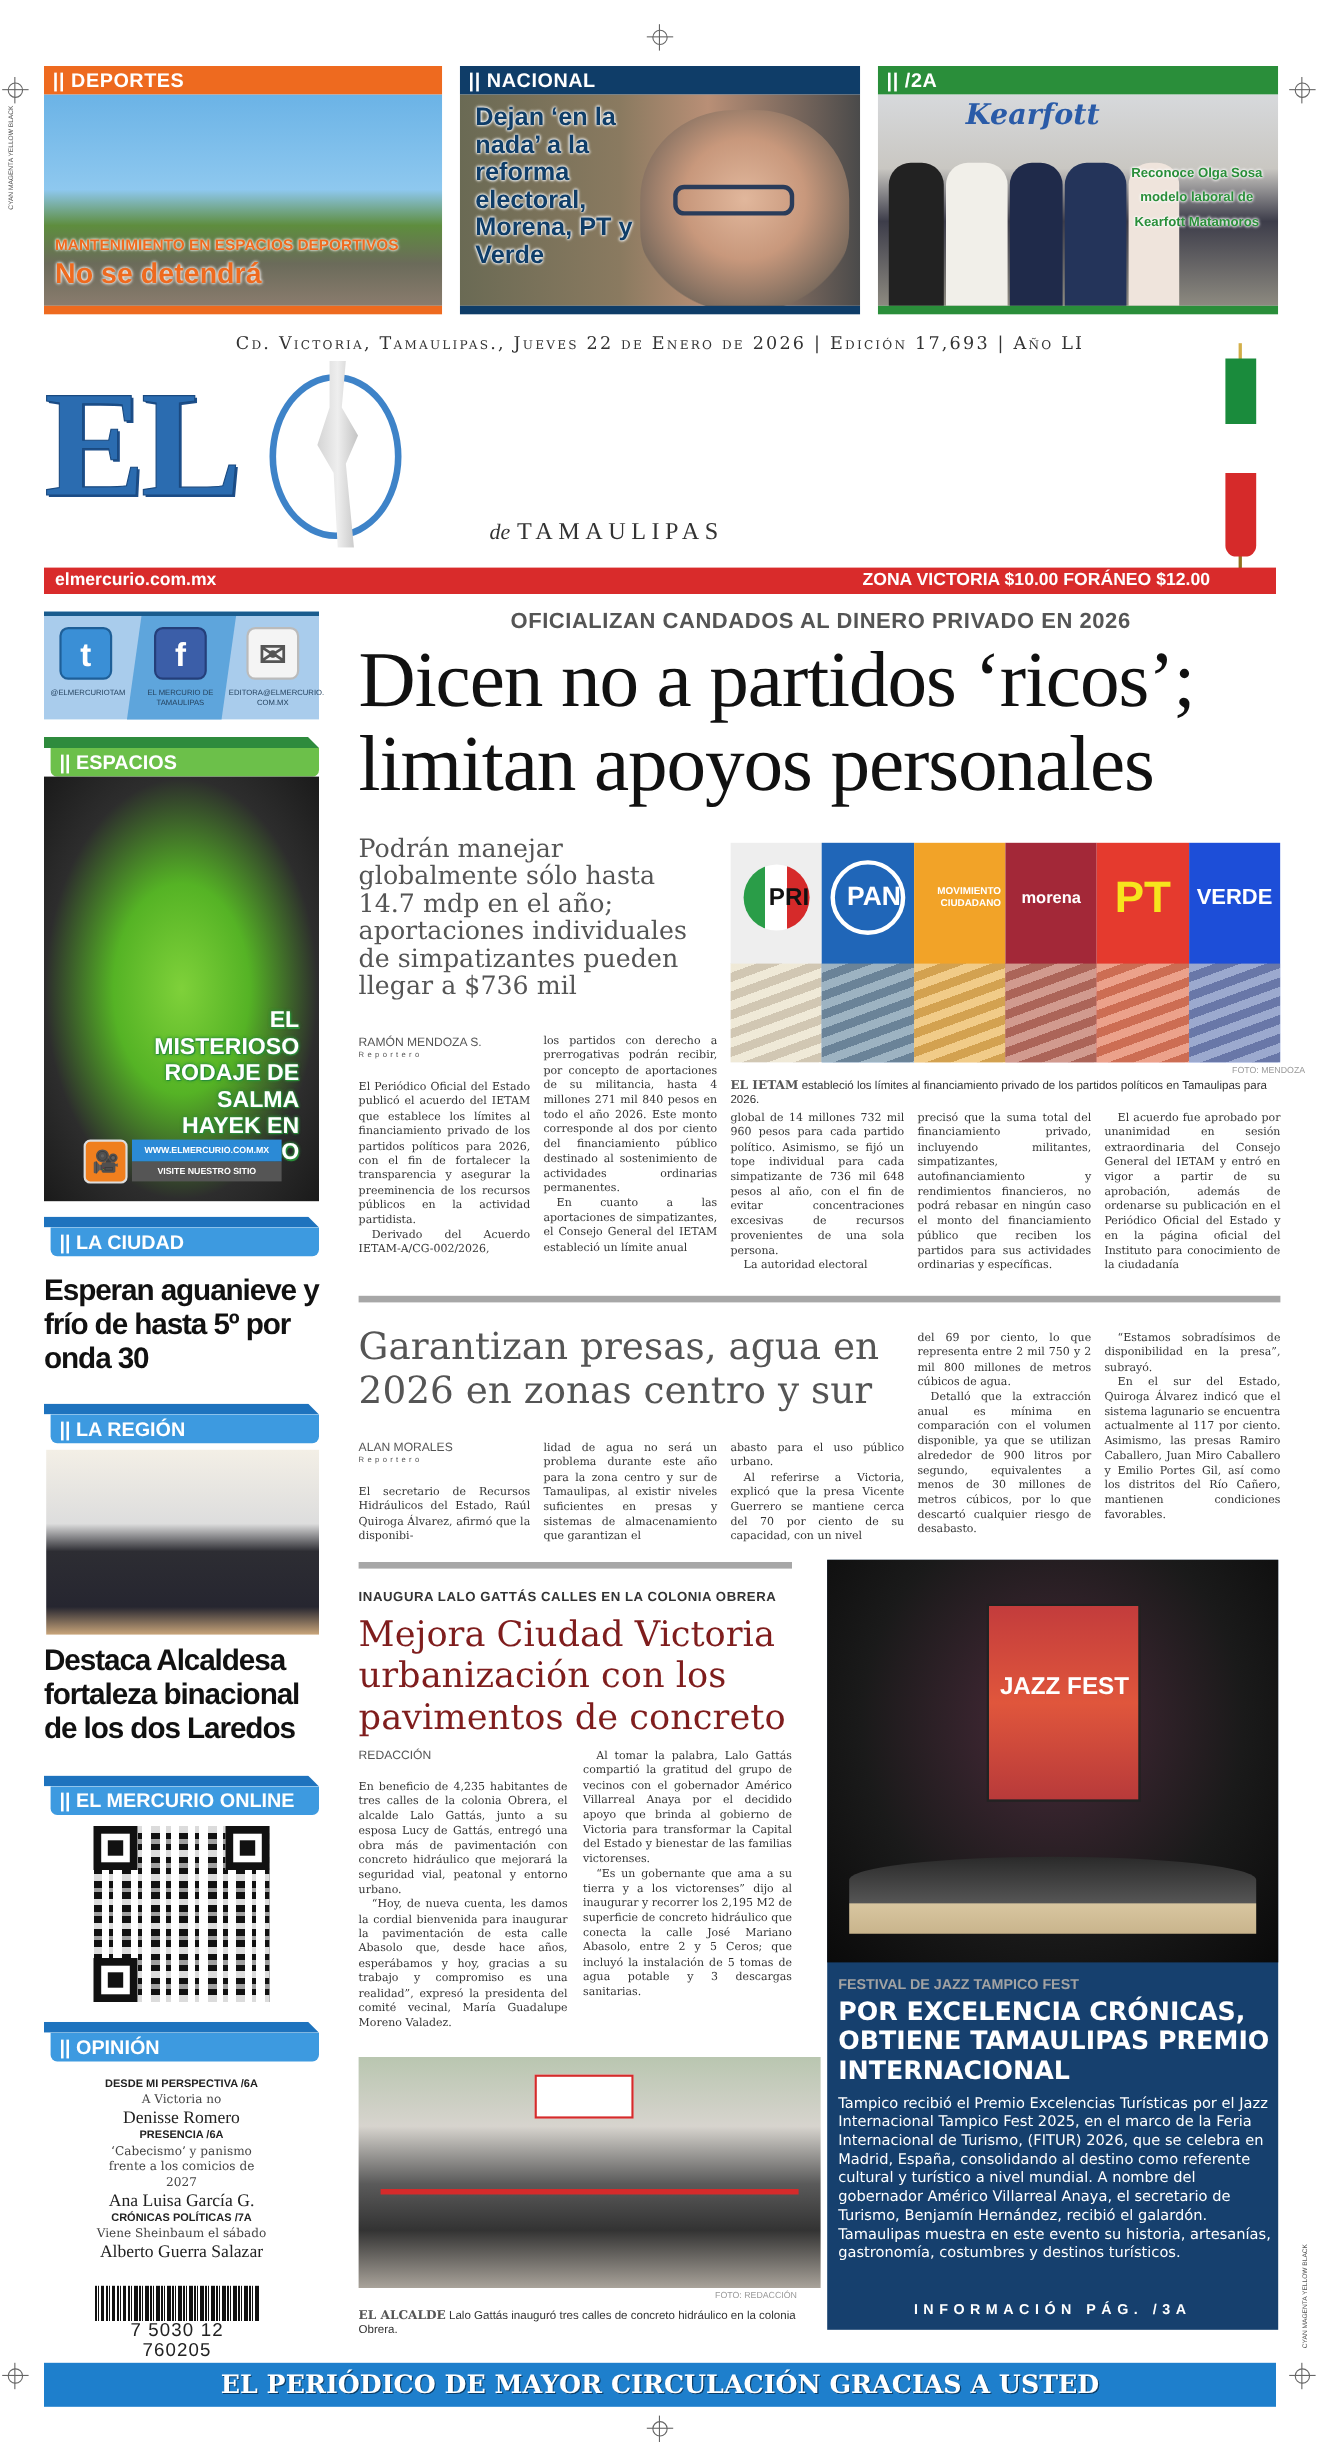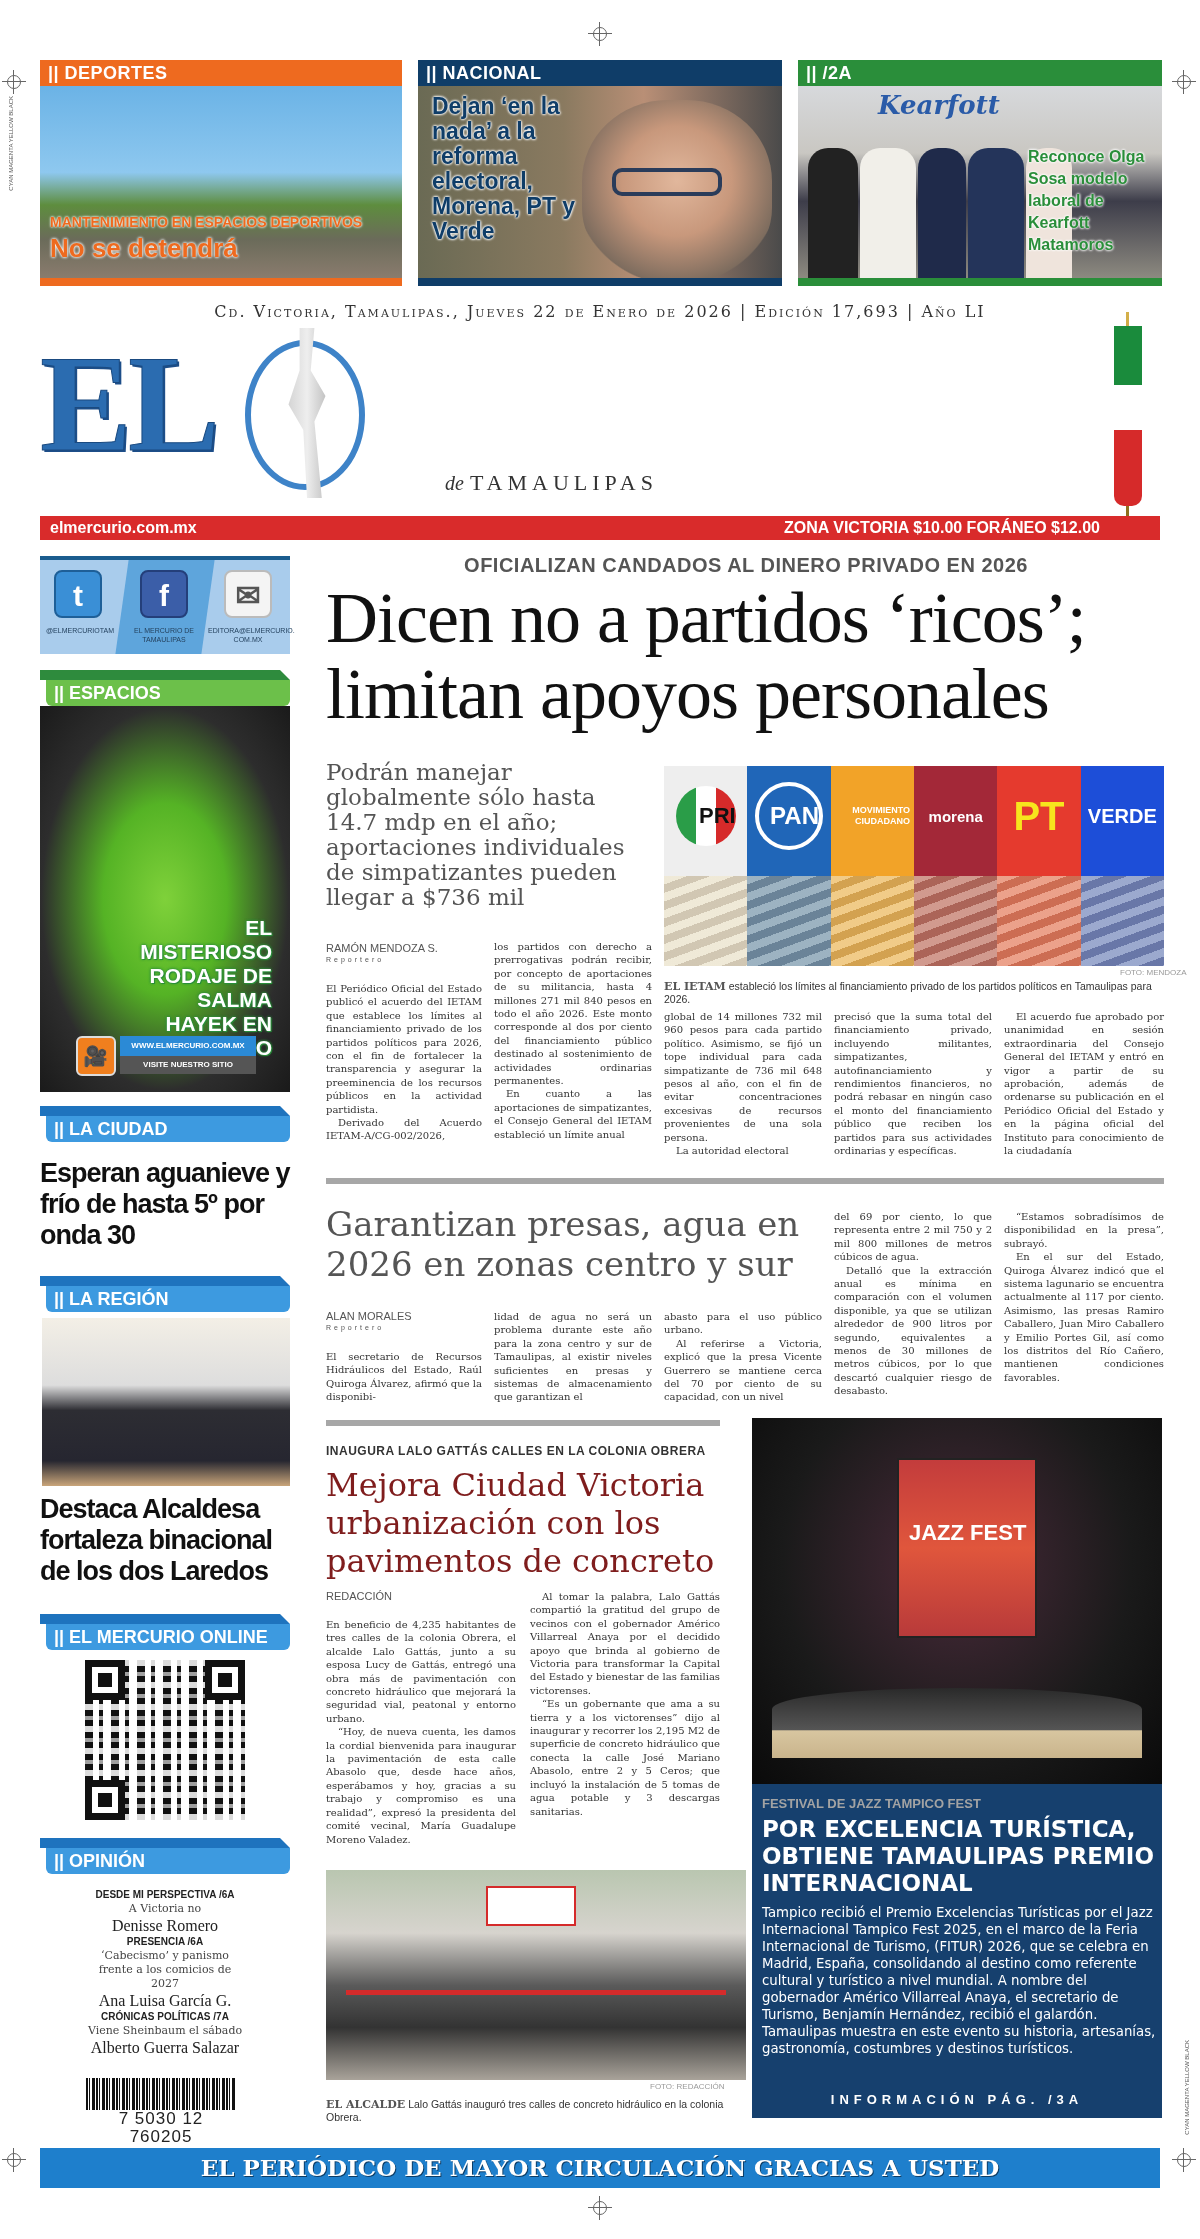--- a/index.html
+++ b/index.html
@@ -17,21 +17,21 @@
 .t-dep .img{background:linear-gradient(180deg,#6bb3e6 0%,#8ec8ef 45%,#5e8d3e 62%,#6b6b5a 80%,#8a7c6e 100%)}
 .t-nac .bar,.t-nac .foot{background:#0f3d68}
 .t-nac .img{background:linear-gradient(90deg,#6a6a54 0%,#8a7a60 40%,#b98f76 62%,#4a4a4a 100%)}
 .t-2a .bar,.t-2a .foot{background:#2a8e3a}
 .t-2a .img{background:linear-gradient(180deg,#d7d9dc 0%,#c9c7c2 35%,#3d3d4a 60%,#8d8a80 100%)}
 .tline1{position:absolute;left:10px;bottom:48px;color:#ee6a1f;font-family:"Liberation Sans",sans-serif;font-weight:bold;font-size:14px;text-shadow:0 0 3px #fff,0 0 2px #fff}
 .tline2{position:absolute;left:10px;bottom:14px;color:#ee6a1f;font-family:"Liberation Sans",sans-serif;font-weight:bold;font-size:26px;text-shadow:0 0 3px #fff,0 0 3px #fff}
 .nac-head{position:absolute;left:14px;top:8px;width:160px;color:#0f3d68;font-family:"Liberation Sans",sans-serif;font-weight:bold;font-size:23px;line-height:25px;text-shadow:0 0 3px #fff,0 0 3px #fff,0 0 2px #fff}
 .nac-face{position:absolute;right:10px;top:14px;width:190px;height:180px;border-radius:45% 45% 40% 40%;background:radial-gradient(circle at 50% 45%,#e1b79c 0%,#c8987c 40%,#7d6c5e 75%,transparent 76%)}
 .nac-glasses{position:absolute;right:60px;top:82px;width:110px;height:28px;border:4px solid #2a3c5a;border-radius:10px}
-.kearfott-head{position:absolute;right:14px;top:60px;text-align:left;color:#2a8e3a;font-family:"Liberation Sans",sans-serif;font-weight:bold;font-size:16px;line-height:22px;text-shadow:0 0 3px #fff,0 0 3px #fff,0 0 2px #fff}
+.kearfott-head{position:absolute;right:14px;top:60px;text-align:center;color:#2a8e3a;font-family:"Liberation Sans",sans-serif;font-weight:bold;font-size:12px;line-height:22px;text-shadow:0 0 3px #fff,0 0 3px #fff,0 0 2px #fff}
 .kearfott-logo{position:absolute;left:80px;top:4px;color:#2a5ba8;font-family:"DejaVu Serif",serif;font-style:italic;font-weight:bold;font-size:26px}
 .people{position:absolute;bottom:0;height:130px;border-radius:20px 20px 0 0}
 .dateline{position:absolute;top:302px;left:0;width:1200px;text-align:center;font-family:"DejaVu Serif",serif;font-size:16px;letter-spacing:2px;color:#333;font-variant:small-caps}
 .mast{position:absolute;top:318px;left:40px;width:1060px;height:190px}
 .mast .word{position:absolute;font-family:"Liberation Serif",serif;color:#2b6cb0;font-weight:bold;-webkit-text-stroke:1px #1a4a80;text-shadow:2px 2px 0 #1d4e89}
 .mast .el{left:0;top:6px;font-size:138px;letter-spacing:-4px}
 .mast .merc{left:220px;top:6px;font-size:138px;letter-spacing:-2px}
 .mast .logo-ring{position:absolute;left:205px;top:22px;width:120px;height:150px;border:6px solid #3e83c8;border-radius:50%;background:#fff}
 .mast .figure{position:absolute;left:230px;top:10px;width:74px;height:170px;background:linear-gradient(90deg,#bbb,#eee,#999);clip-path:polygon(40% 0,60% 0,55% 25%,75% 40%,60% 55%,70% 100%,50% 100%,45% 60%,25% 45%,40% 25%)}
 .mast .sub{position:absolute;left:405px;top:152px;font-size:22px;letter-spacing:5px;color:#333;font-family:"Liberation Serif",serif}
@@ -359,18 +359,18 @@
 <div class="caption" style="left:326px;top:2098px;width:400px"><b>EL ALCALDE</b><span>Lalo Gattás inauguró tres calles de concreto hidráulico en la colonia Obrera.</span></div>
 
 <div class="jazz">
   <div class="photo">
     <div class="poster">
         <span style="position:absolute;left:10px;top:60px;color:#fff;font-family:'Liberation Sans',sans-serif;font-weight:bold;font-size:22px">JAZZ FEST</span>
       </div>
     <div class="stage"></div>
   </div>
   <div class="kick">FESTIVAL DE JAZZ TAMPICO FEST</div>
-  <div class="head">POR EXCELENCIA TURÍSTICA, OBTIENE TAMAULIPAS PREMIO INTERNACIONAL</div>
+  <div class="head">POR EXCELENCIA CRÓNICAS, OBTIENE TAMAULIPAS PREMIO INTERNACIONAL</div>
   <div class="body">Tampico recibió el Premio Excelencias Turísticas por el Jazz Internacional Tampico Fest 2025, en el marco de la Feria Internacional de Turismo, (FITUR) 2026, que se celebra en Madrid, España, consolidando al destino como referente cultural y turístico a nivel mundial. A nombre del gobernador Américo Villarreal Anaya, el secretario de Turismo, Benjamín Hernández, recibió el galardón. Tamaulipas muestra en este evento su historia, artesanías, gastronomía, costumbres y destinos turísticos.</div>
   <div class="more">INFORMACIÓN PÁG. /3A</div>
 </div>
 
 <div class="bottombar">EL PERIÓDICO DE MAYOR CIRCULACIÓN GRACIAS A USTED</div>
 
 </body></html>

